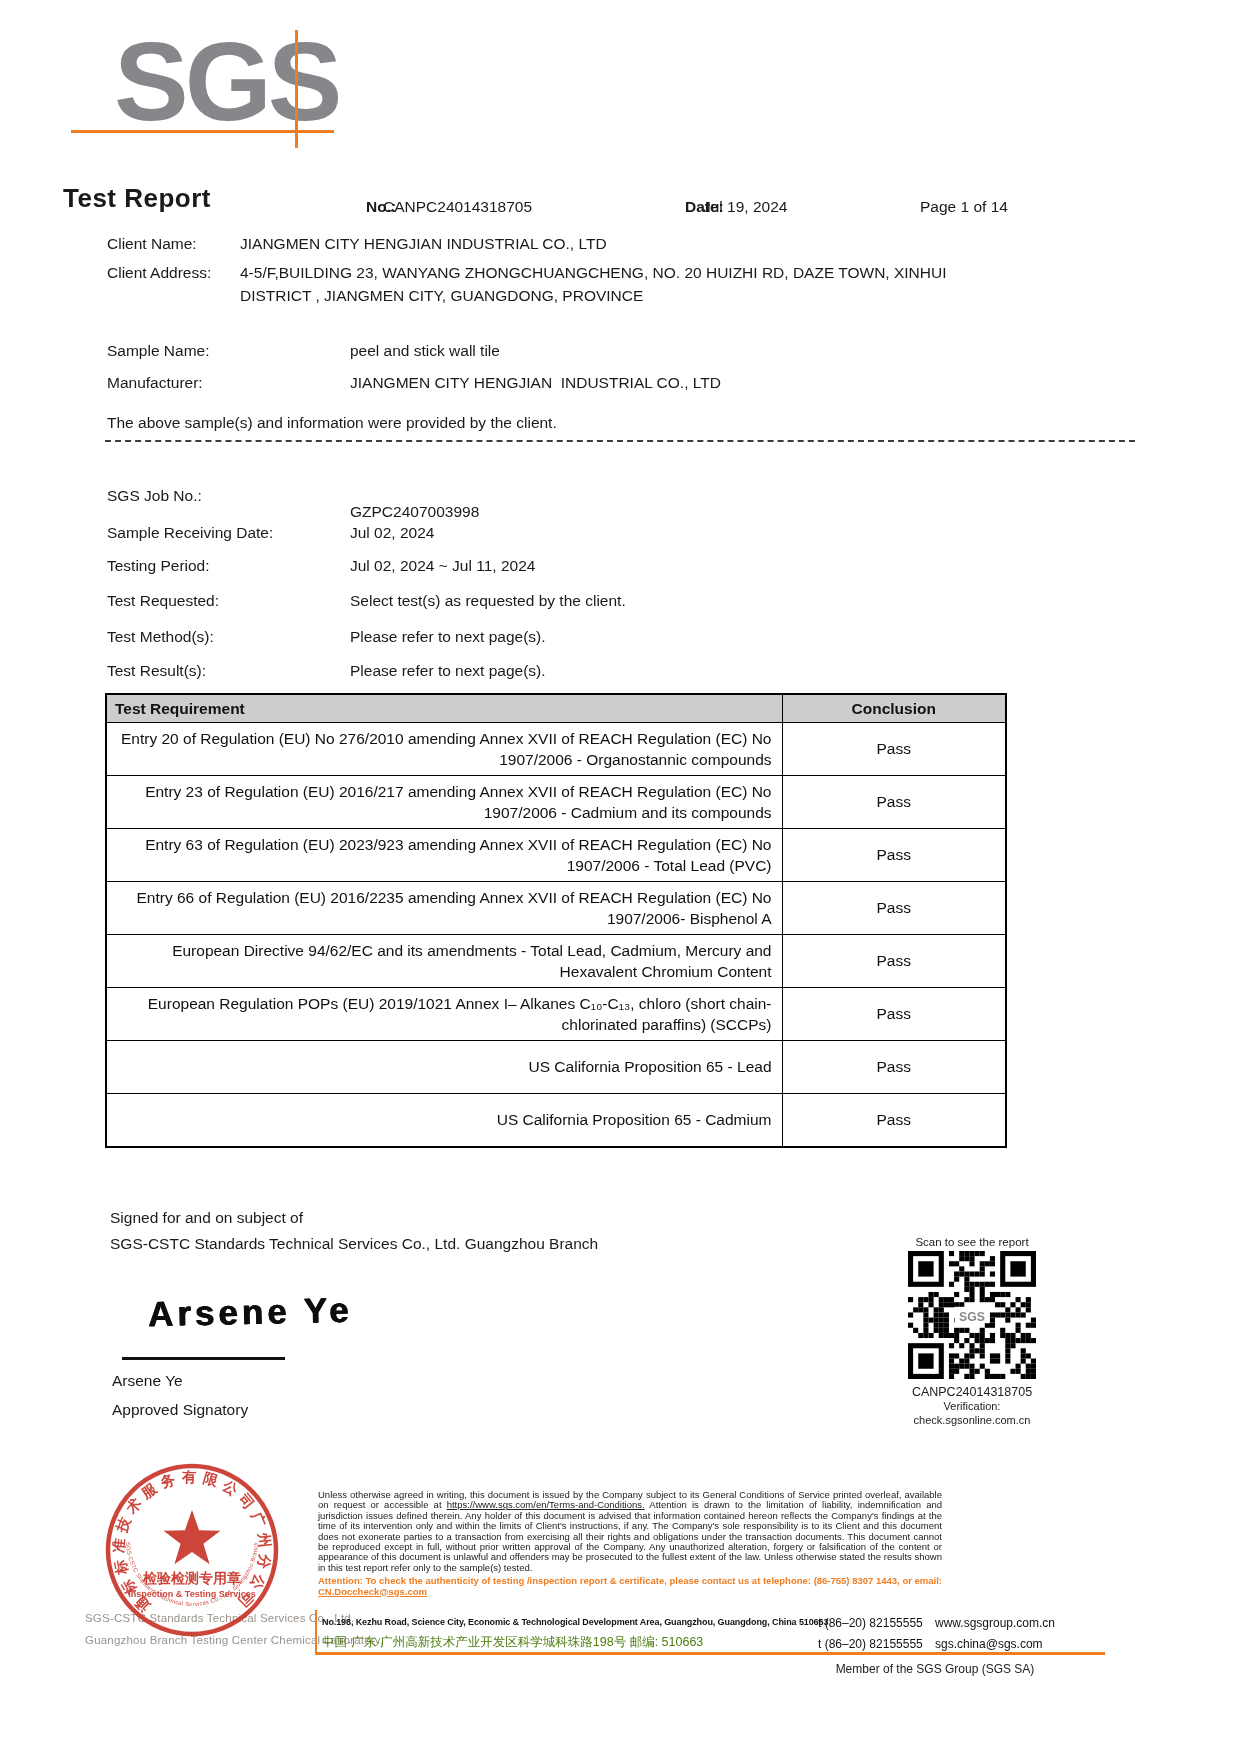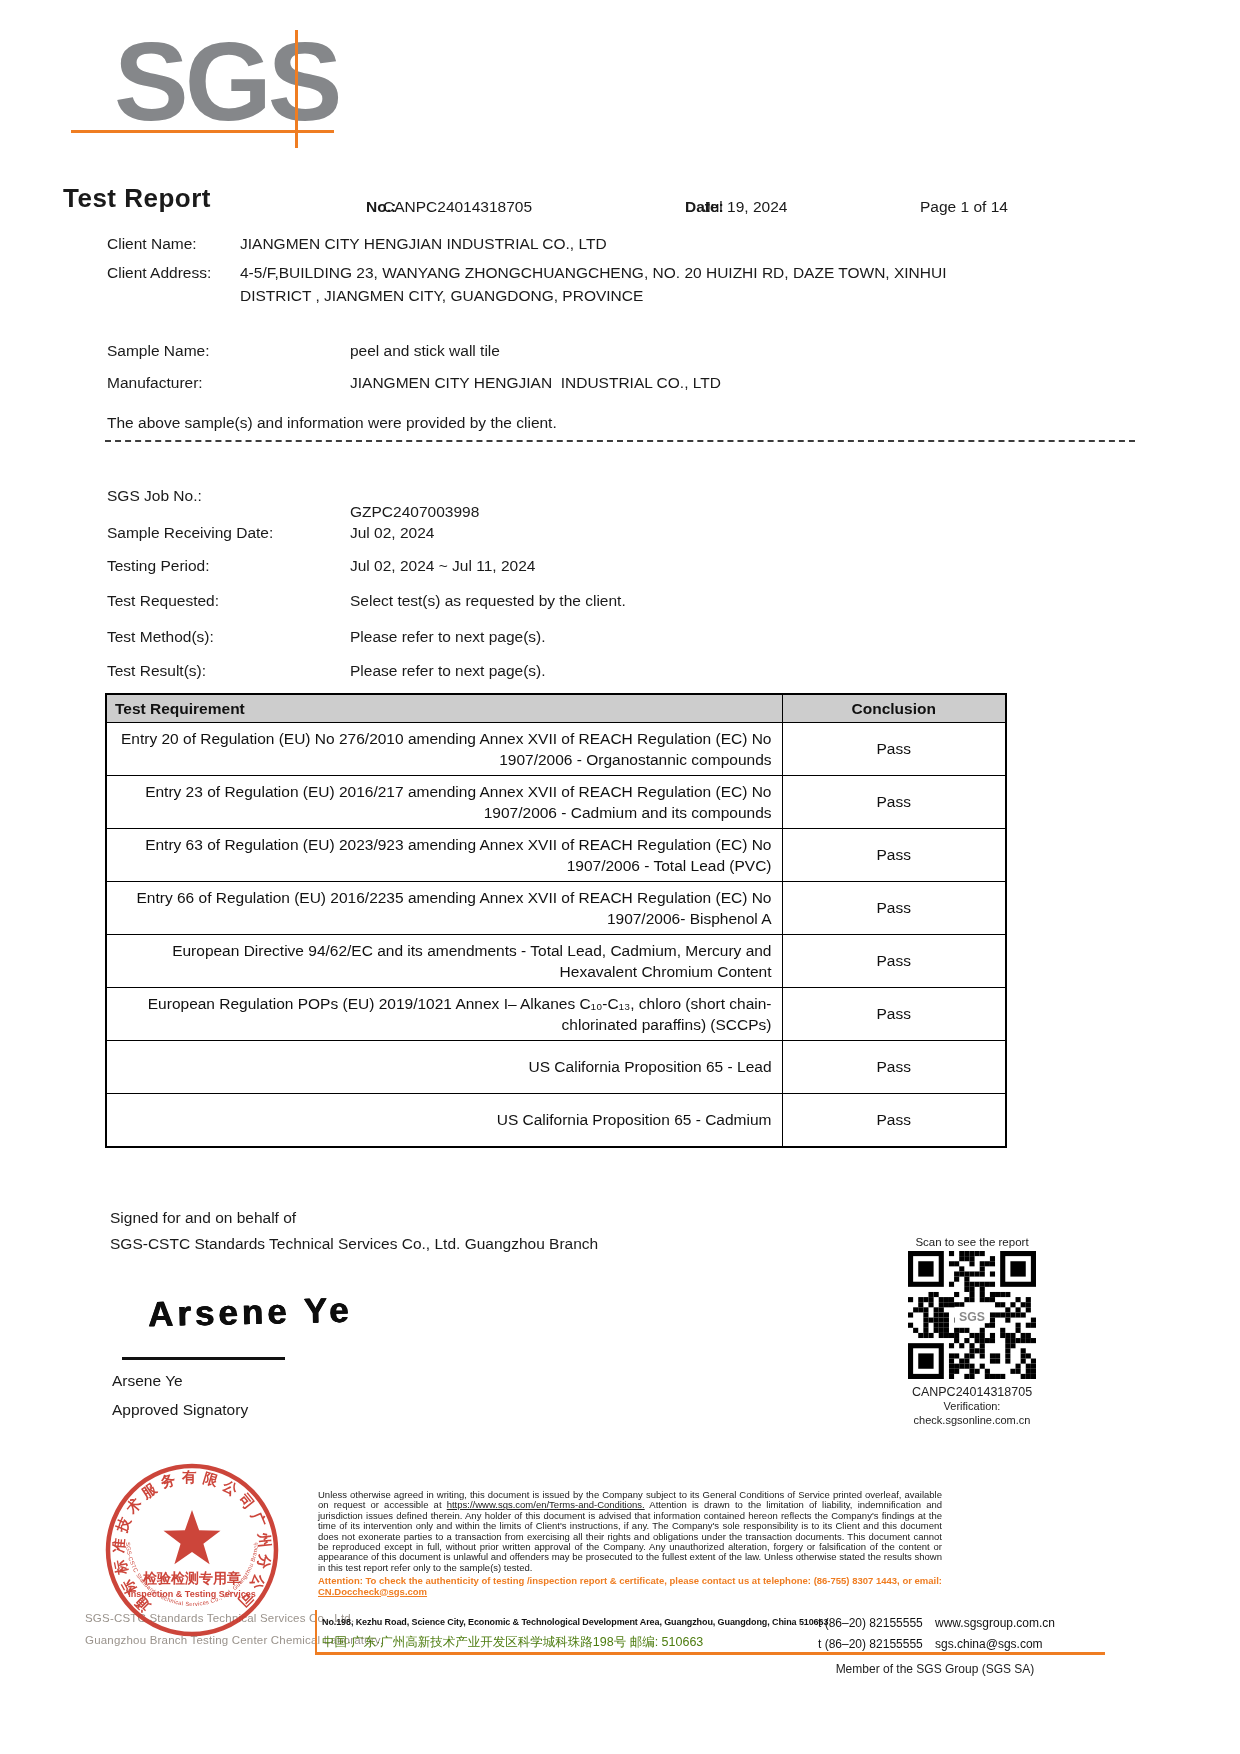--- a/index.html
+++ b/index.html
@@ -136,21 +136,21 @@
           <td class="td-req">US California Proposition 65 - Lead</td>
           <td class="td-con">Pass</td>
         </tr>
       <tr>
           <td class="td-req">US California Proposition 65 - Cadmium</td>
           <td class="td-con">Pass</td>
         </tr>
     </tbody>
   </table>
 
-  <div class="abs t15" style="left:110px;top:1206px;">Signed for and on behalf of</div>
+  <div class="abs t15" style="left:110px;top:1206px;">Signed for and on subject of</div>
   <div class="abs t15" style="left:110px;top:1232px;">SGS-CSTC Standards Technical Services Co., Ltd. Guangzhou Branch</div>
   <div class="abs handwriting">Arsene Ye</div>
   <div class="abs sig-line"></div>
   <div class="abs t15" style="left:112px;top:1369px;">Arsene Ye</div>
   <div class="abs t15" style="left:112px;top:1398px;">Approved Signatory</div>
 
   <div class="abs qr-wrap">
     <div class="qr-caption">Scan to see the report</div>
     <svg id="qr-svg" class="qr-box" viewBox="0 0 125 125">
         <rect x="0" y="0" width="125" height="125" fill="#fff"></rect>

